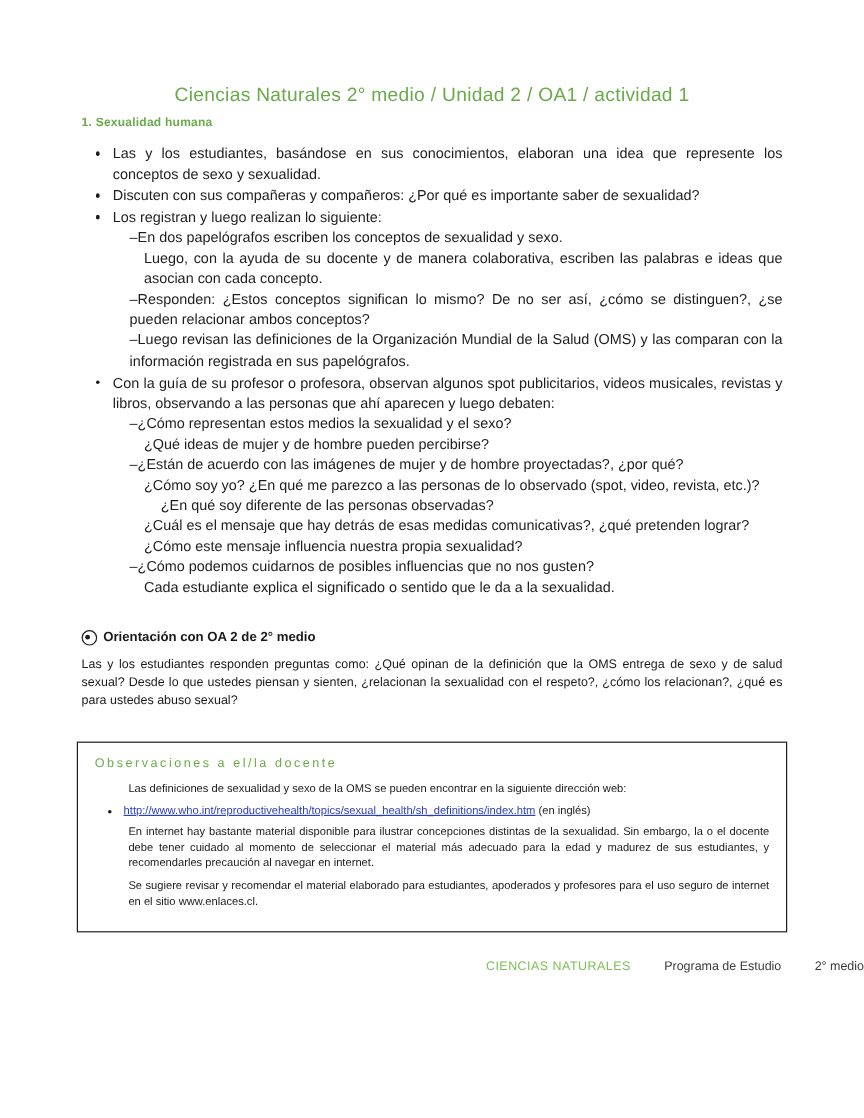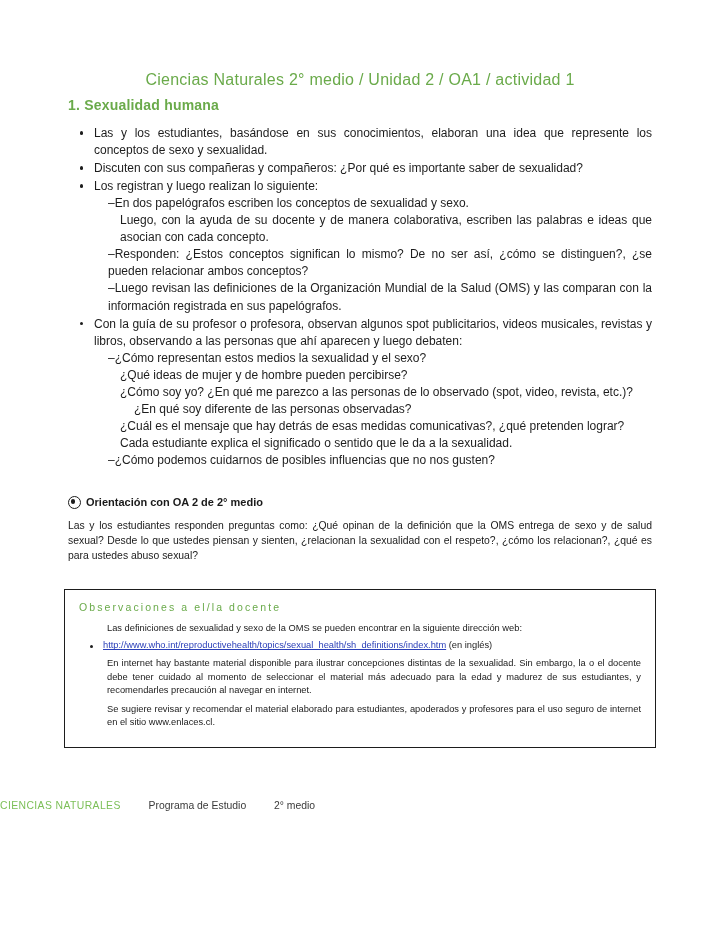--- a/index.html
+++ b/index.html
@@ -23,21 +23,21 @@
   .doc-header {
     text-align: center;
     color: #6aaa4a;
     font-size: 16px;
     letter-spacing: 0.25px;
     padding-top: 70px;
     line-height: 1.2;
   }
   .section-title {
     color: #6aaa4a;
-    font-size: 14px;
+    font-size: 10px;
     font-weight: bold;
     margin: 8px 0 0 68px;
     letter-spacing: 0.2px;
   }
   .content {
     margin: 12px 68px 0 68px;
     font-size: 12px;
     line-height: 1.42;
     color: #1d1d1d;
   }
@@ -150,21 +150,21 @@
     word-break: break-all;
   }
   .obs-note {
     color: #1d1d1d;
   }
   .footer {
     position: absolute;
     left: 0;
     right: 0;
     top: 800px;
-    text-align: left;
+    text-align: right;
     font-size: 10.4px;
   }
   .footer .brand {
     color: #7cbf57;
     letter-spacing: 0.4px;
   }
   .footer .sep {
     display: inline-block;
     width: 22px;
   }
@@ -197,25 +197,27 @@
         <div class="sub">–En dos papelógrafos escriben los conceptos de sexualidad y sexo.</div>
         <div class="sub ind2">Luego, con la ayuda de su docente y de manera colaborativa, escriben las palabras e ideas que asocian con cada concepto.</div>
         <div class="sub">–Responden: ¿Estos conceptos significan lo mismo? De no ser así, ¿cómo se distinguen?, ¿se pueden relacionar ambos conceptos?</div>
         <div class="sub">–Luego revisan las definiciones de la Organización Mundial de la Salud (OMS) y las comparan con la información registrada en sus papelógrafos.</div>
       </li>
 
       <li>
         <span>Con la guía de su profesor o profesora, observan algunos spot publicitarios, videos musicales, revistas y libros, observando a las personas que ahí aparecen y luego debaten:</span>
         <div class="sub">–¿Cómo representan estos medios la sexualidad y el sexo?</div>
         <div class="sub ind2">¿Qué ideas de mujer y de hombre pueden percibirse?</div>
+        <div class="sub">–¿Están de acuerdo con las imágenes de mujer y de hombre proyectadas?, ¿por qué?</div>
         <div class="sub ind2">¿Cómo soy yo? ¿En qué me parezco a las personas de lo observado (spot, video, revista, etc.)?</div>
         <div class="sub ind3">¿En qué soy diferente de las personas observadas?</div>
         <div class="sub ind2">¿Cuál es el mensaje que hay detrás de esas medidas comunicativas?, ¿qué pretenden lograr?</div>
+        <div class="sub ind2">¿Cómo este mensaje influencia nuestra propia sexualidad?</div>
+        <div class="sub">–¿Cómo podemos cuidarnos de posibles influencias que no nos gusten?</div>
         <div class="sub ind2">Cada estudiante explica el significado o sentido que le da a la sexualidad.</div>
-        <div class="sub">–¿Cómo podemos cuidarnos de posibles influencias que no nos gusten?</div>
       </li>
 
     </ul>
   </div>
 
   <div class="oa-block">
     <div class="oa-title">
       <span class="reg-mark"></span>
       <span>Orientación con OA 2 de 2° medio</span>
     </div>

